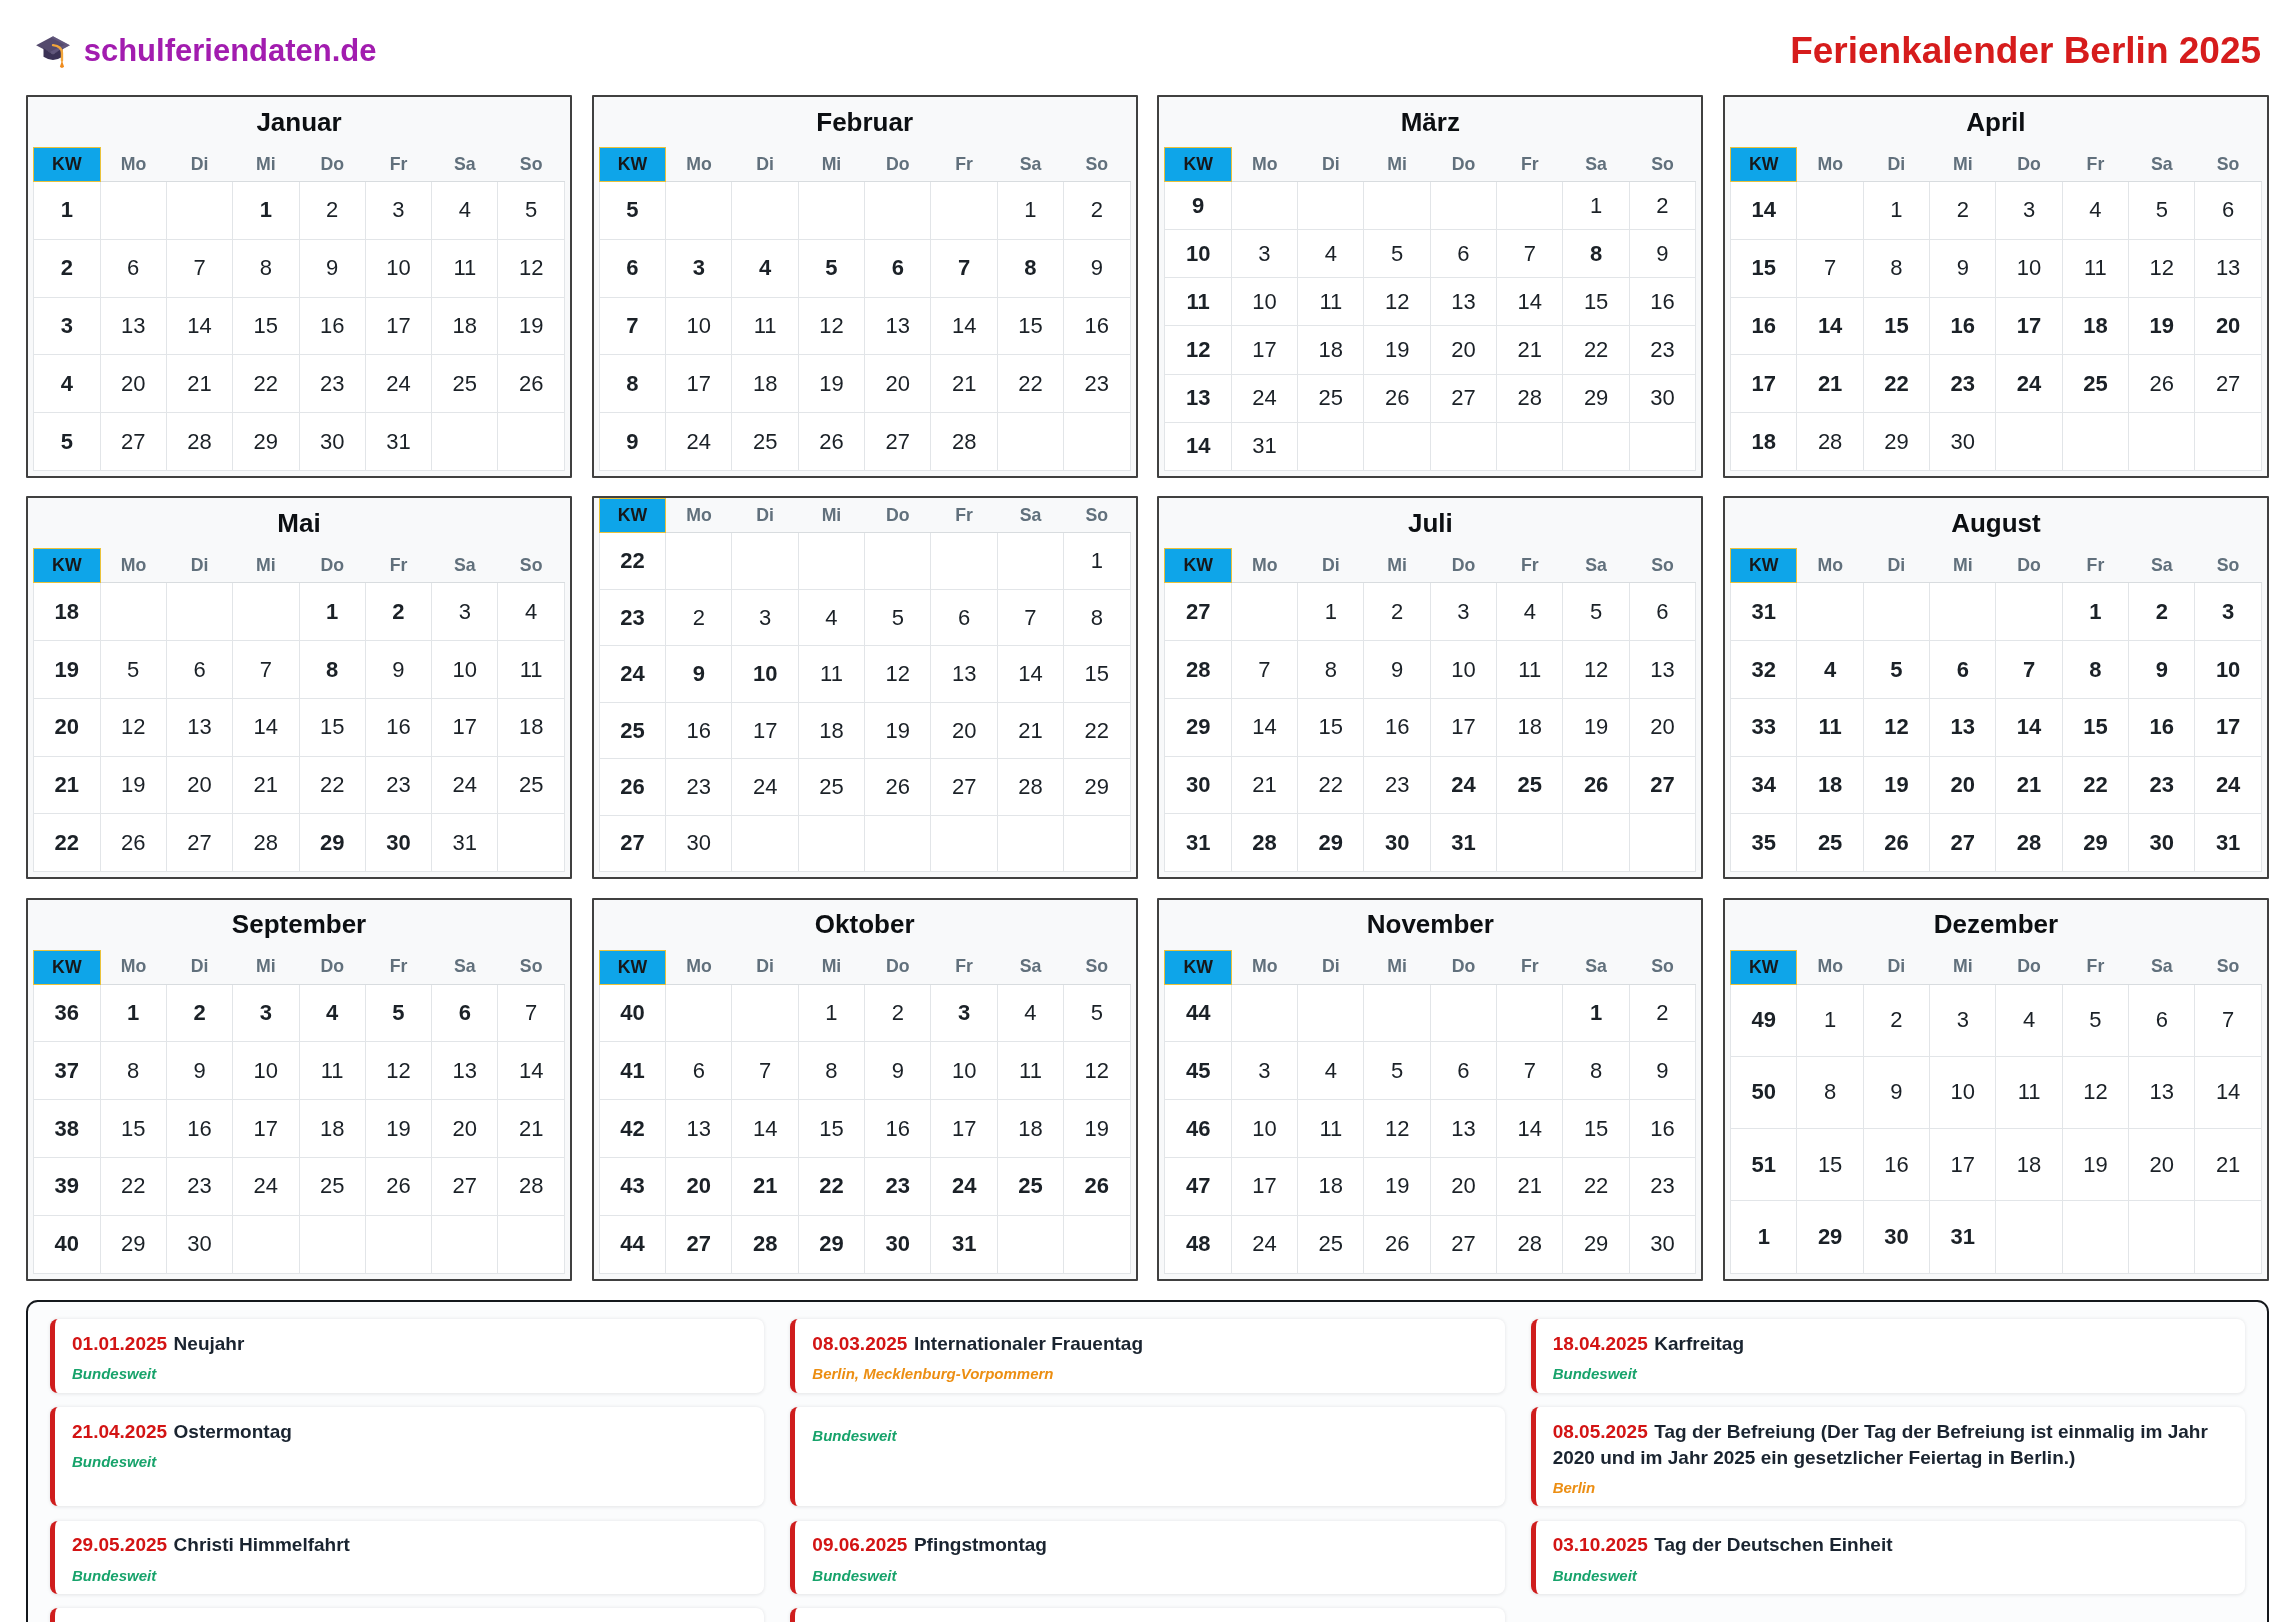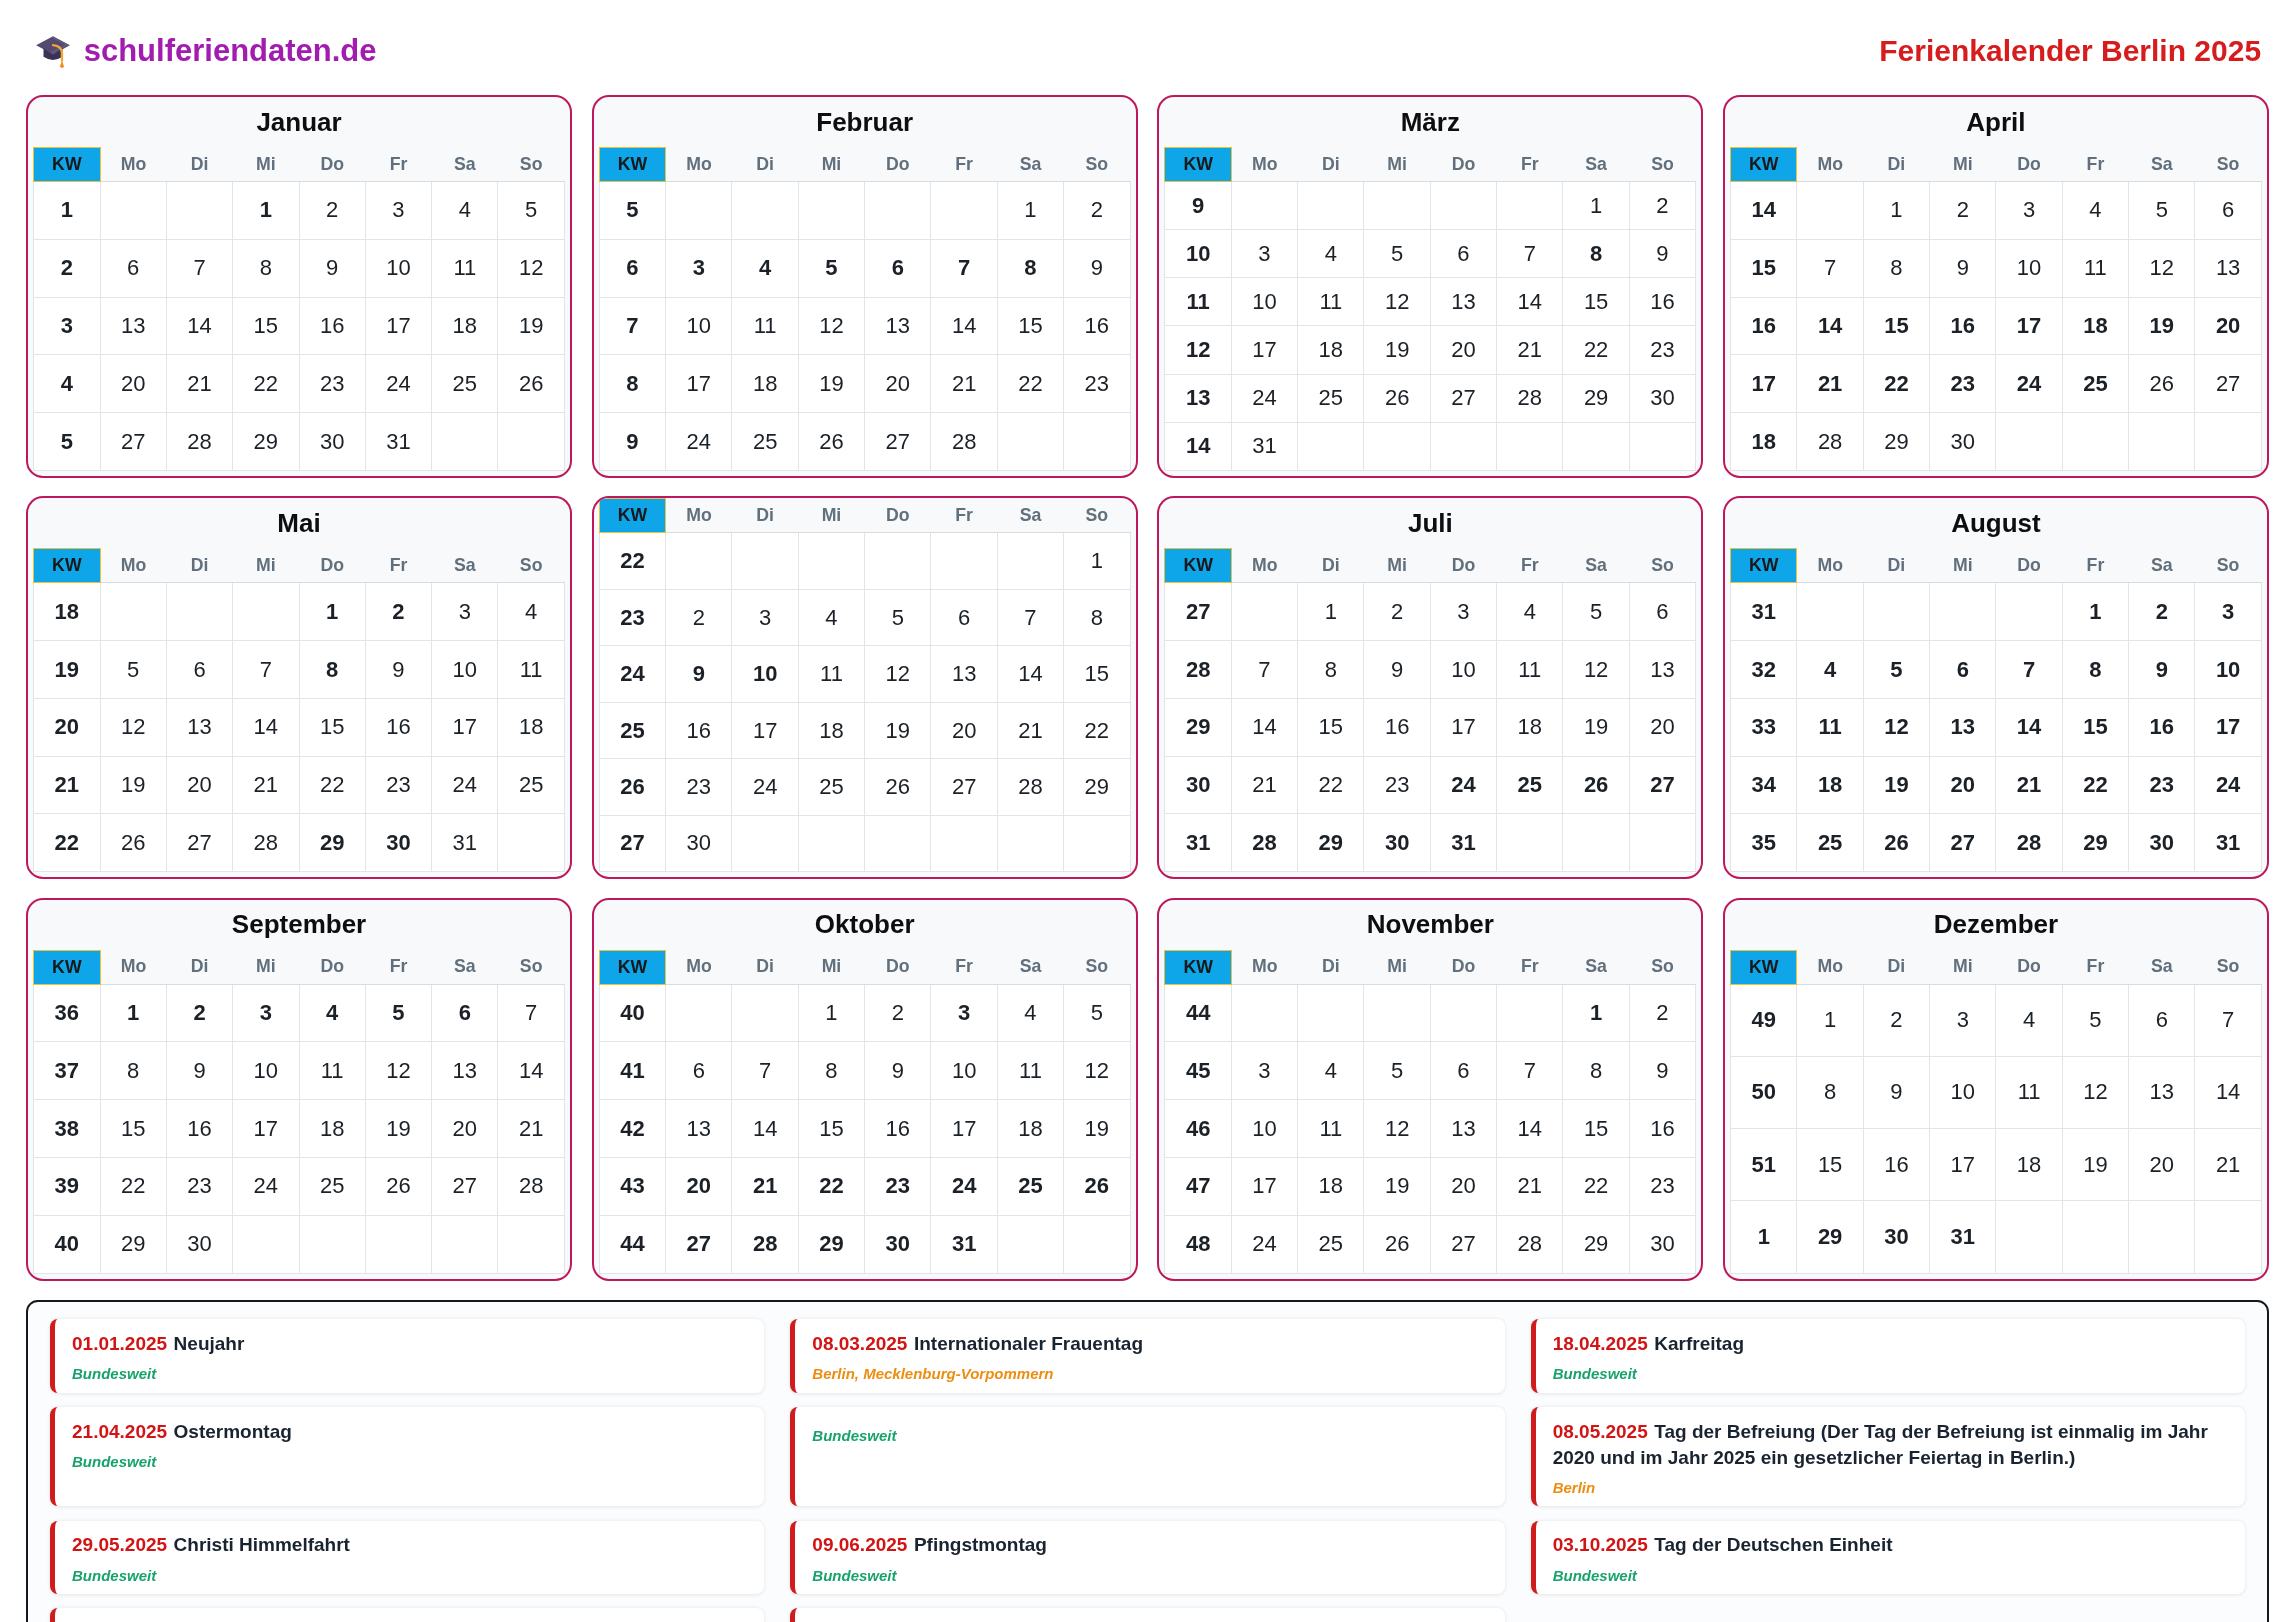--- a/index.html
+++ b/index.html
@@ -6,25 +6,25 @@
   html,body{margin:0;padding:0;}
   body{
     width:2295px;height:1623px;box-sizing:border-box;overflow:hidden;
     background:#ffffff;padding:18.3px 26px 0 26px;
     font-family:"Liberation Sans", sans-serif;
   }
   
   .page-header{display:flex;justify-content:space-between;align-items:center;height:65px;margin-bottom:11.8px;padding:0 7.9px;}
   .logo{display:flex;align-items:center;gap:11.8px;font-size:31px;font-weight:700;color:#a21caf;cursor:pointer;}
   .logo svg{display:block;}
-  .page-title{margin:0;font-size:30px;font-weight:700;color:#d61c1c;}
+  .page-title{margin:0;font-size:37px;font-weight:700;color:#d61c1c;}
   
   .months-grid{display:grid;grid-template-columns:repeat(4,1fr);grid-auto-rows:383px;gap:18.3px 19.6px;}
   .month-card{
-    background:#f8f9fa;border:2px solid #be185d;border-radius:17px;
+    background:#f8f9fa;border:2px solid #404040;border-radius:1px;
     box-sizing:border-box;padding:0 5.2px 5.2px 5.2px;overflow:hidden;
     display:flex;flex-direction:column;
   }
   .month-title{height:50px;flex:0 0 50px;display:flex;align-items:center;justify-content:center;
     font-size:26px;font-weight:700;color:#0c0f12;}
   table.cal{width:100%;flex:1 1 auto;border-collapse:collapse;table-layout:fixed;}
   table.cal thead th{
     height:31px;font-size:17.7px;font-weight:700;color:#61707c;text-align:center;
     border-bottom:1.3px solid #d8dcdf;background:transparent;
   }

